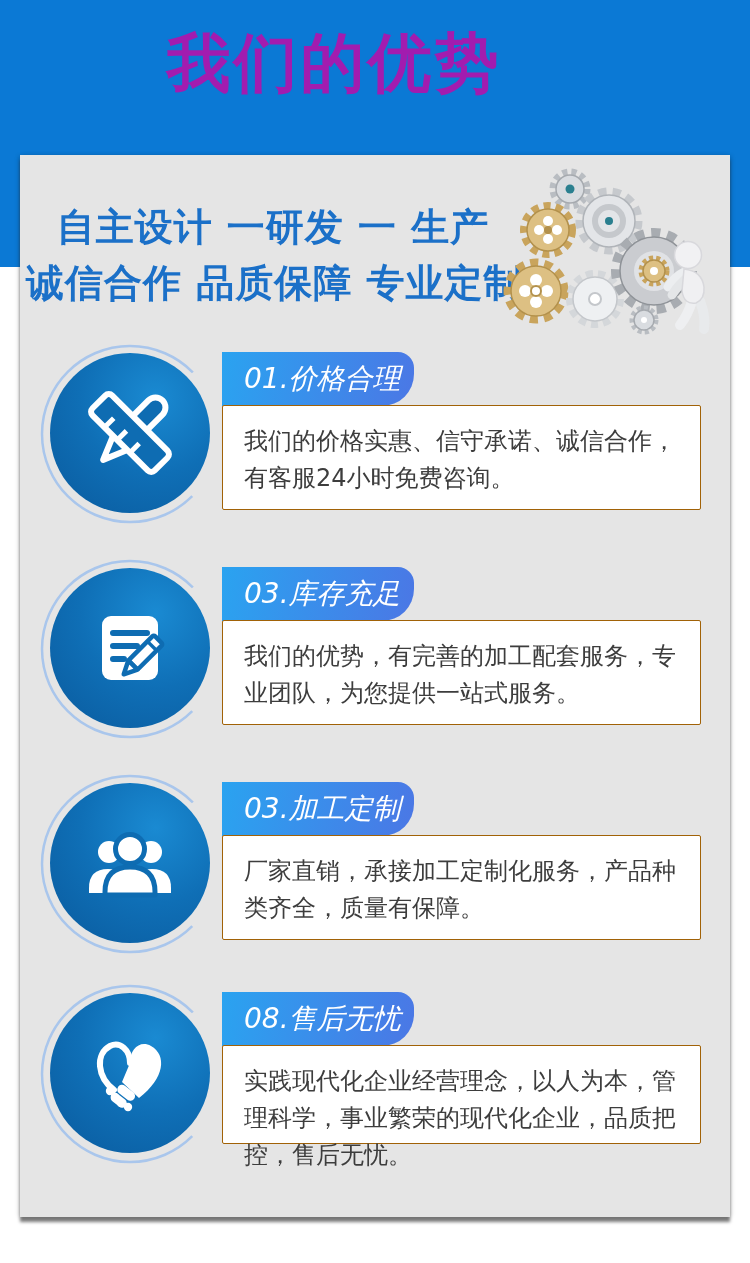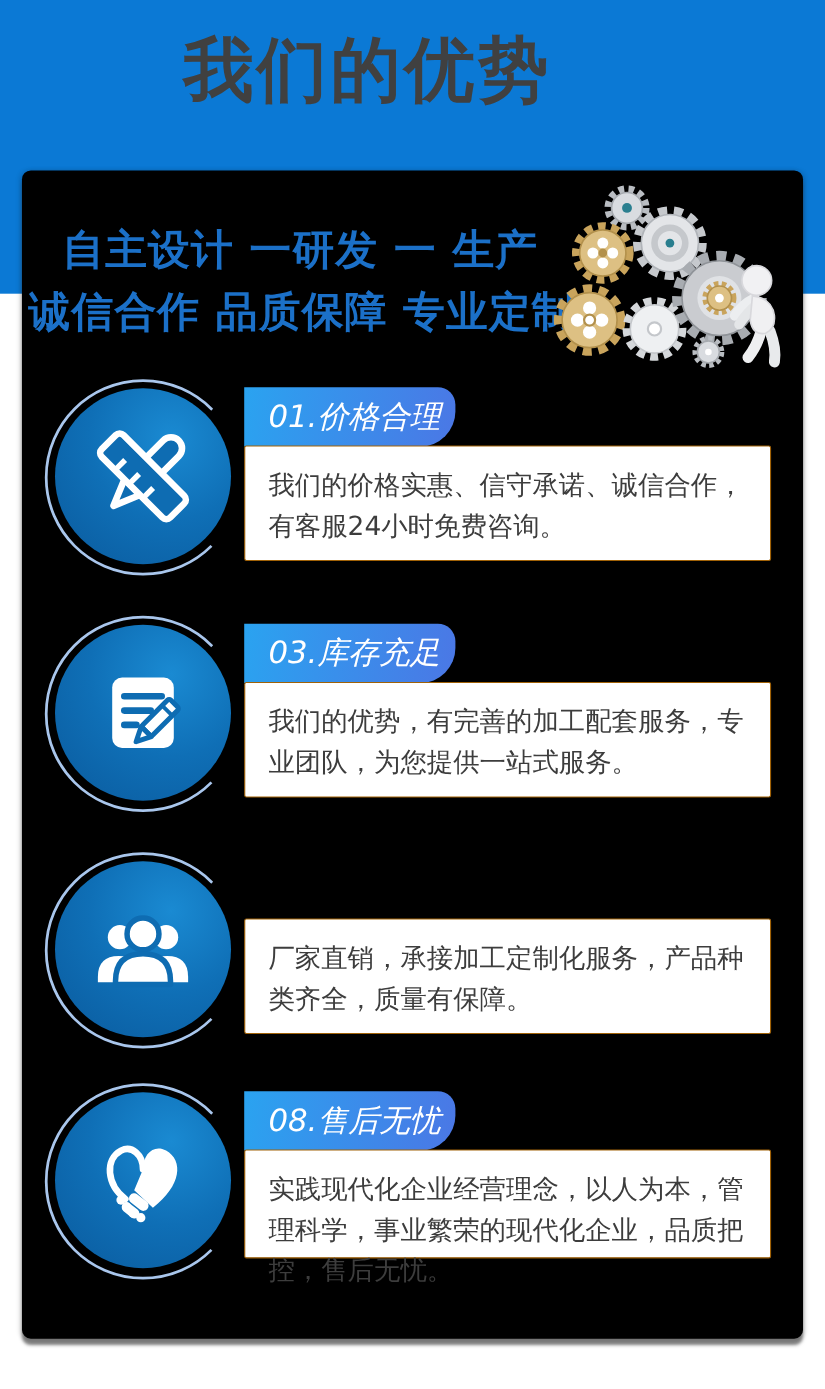--- a/index.html
+++ b/index.html
@@ -2,27 +2,27 @@
 <html><head>
 <meta charset="utf-8">
 <style>
   html,body{margin:0;padding:0;background:#ffffff;}
   body{font-family:"DejaVu Sans","Liberation Sans",sans-serif;}
   .page{position:relative;width:750px;height:1263px;background:#fff;overflow:hidden;}
 
   
   .header-bg{position:absolute;left:0;top:0;width:750px;height:267px;background:#0b79d5;}
   .header-title{position:absolute;left:0;top:20px;width:668px;text-align:center;
-    color:#404040;font-size:64px;font-weight:800;letter-spacing:3px;}
+    color:#a21caf;font-size:64px;font-weight:800;letter-spacing:3px;}
   .header-subtitle{position:absolute;left:0;top:103px;width:750px;text-align:center;
     color:#fff;font-size:29px;font-weight:500;letter-spacing:1px;}
 
   
-  .card{position:absolute;left:20px;top:155px;width:710px;height:1062px;background:#000000;
-    border-radius:8px;
+  .card{position:absolute;left:20px;top:155px;width:710px;height:1062px;background:#e5e5e5;
+    border-radius:0;
     box-shadow:0 5px 3px rgba(45,45,45,.62), 2px 0 4px rgba(0,0,0,.10), -2px 0 4px rgba(0,0,0,.10);}
 
   
   .slogan{position:absolute;left:6px;top:44px;width:494px;text-align:center;
     color:#1b70c8;font-weight:800;font-size:38px;line-height:56px;letter-spacing:1px;white-space:nowrap;}
 
   .gears-art{position:absolute;left:476px;top:12px;}
 
   
   .feature{position:absolute;left:0;width:710px;height:165px;}
@@ -177,20 +177,23 @@
       </svg>
       <div class="feat-circle">
         <svg width="96" height="96" viewBox="0 0 96 96">
           <circle cx="27" cy="37" r="11" fill="#fff"></circle>
           <path d="M7 78 v-5 q0-19 19-19 q9 0 13 5 l-5 19 Z" fill="#fff"></path>
           <circle cx="69" cy="37" r="11" fill="#fff"></circle>
           <path d="M89 78 v-5 q0-19 -19-19 q-9 0 -13 5 l5 19 Z" fill="#fff"></path>
           <circle cx="48" cy="34" r="14.5" fill="#fff" stroke="#0e6cb2" stroke-width="5"></circle>
           <path d="M23 80 v-3 q0-25 25-25 q25 0 25 25 v3 Z" fill="#fff" stroke="#0e6cb2" stroke-width="5" stroke-linejoin="round"></path>
         </svg>
+      </div>
+      <div class="feat-badge">
+        <span>03.加工定制</span>
       </div>
       <div class="feat-box">
         <p>厂家直销，承接加工定制化服务，产品种类齐全，质量有保障。</p>
       </div>
     </section>
 
     <section class="feature f4">
       <svg class="arc-svg" width="196" height="196" viewBox="0 0 196 196">
         <circle cx="98" cy="98" r="88" fill="none" stroke="#a9c6ec" stroke-width="2.5" stroke-dasharray="415 138" transform="rotate(45 98 98)"></circle>
       </svg>

